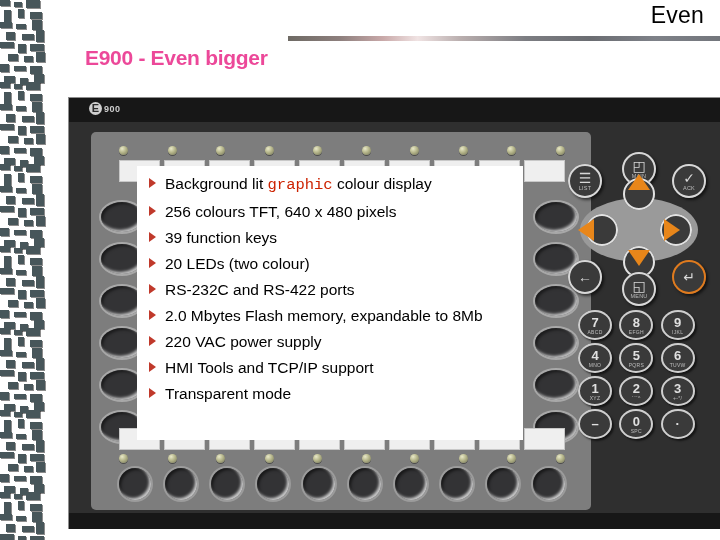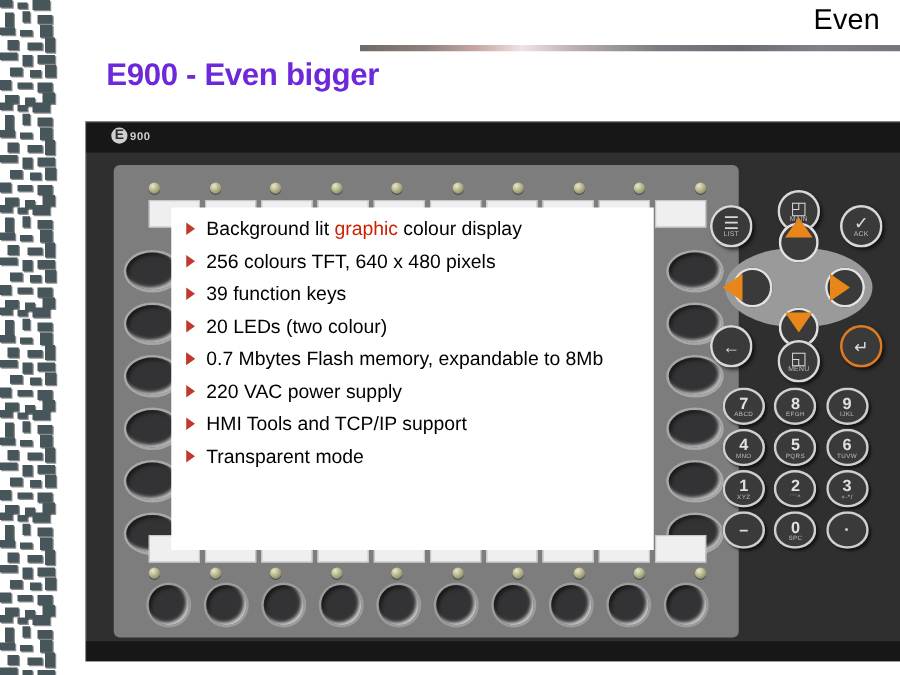--- a/index.html
+++ b/index.html
@@ -27,21 +27,21 @@
   }
   #header-rule{
     position:absolute;right:0;top:36px;width:432px;height:5px;
     background:linear-gradient(90deg,#6e6a64 0%,#8d7f7d 12%,#c9a9a9 22%,#f0e3e3 30%,
       #b9aeae 40%,#7c7d82 55%,#6b6d72 70%,#7e8188 85%,#73767c 100%);
   }
 
   
   #slide-title{
     position:absolute;left:85px;top:46px;
-    font-size:25px;font-weight:bold;color:#6d28d9;
+    font-size:21px;font-weight:bold;color:#ec4899;
     letter-spacing:-0.3px;white-space:nowrap;
   }
 
   
   #device{
     position:absolute;left:68px;top:97px;width:652px;height:432px;
     background:#2f2f2f;
     border-top:1px solid #8e8e8e;
     border-left:1px solid #8e8e8e;
     box-sizing:border-box;
@@ -121,21 +121,21 @@
     padding:0 0 0 22px;margin:0 0 7px 6px;
     line-height:19px;white-space:nowrap;
   }
   #bullet-list li .tri{
     position:absolute;left:6px;top:4px;
     width:0;height:0;
     border-left:7px solid #c0392b;
     border-top:5px solid transparent;
     border-bottom:5px solid transparent;
   }
-  .hl{color:#cc2200;}
+  .hl{color:#cc2200;font-family:Liberation Mono, monospace;}
 
   
   #keypad{
     position:absolute;left:560px;top:150px;width:150px;height:300px;
   }
   .kbtn{
     position:absolute;width:34px;height:34px;border-radius:50%;
     background:#3a3a3a;
     box-shadow:inset 0 0 0 2px #d8d8d8, 2px 2px 3px rgba(0,0,0,.6);
     color:#d8d8d8;font-size:8px;text-align:center;
@@ -547,19 +547,19 @@
       <span class="alpha"></span>
     </div>
   </div>
 
 <div id="content-panel">
   <ul id="bullet-list">
       <li><span class="tri"></span><span>Background lit </span><span class="hl">graphic</span><span> colour display</span></li>
       <li><span class="tri"></span><span>256 colours TFT, 640 x 480 pixels</span></li>
       <li><span class="tri"></span><span>39 function keys</span></li>
       <li><span class="tri"></span><span>20 LEDs (two colour)</span></li>
-      <li><span class="tri"></span></li>
-      <li><span class="tri"></span><span>0.7 Mbytes Flash memory, expandable to 8Mb</span></li>
+      <li><span class="tri"></span><span>RS-232C and RS-422 ports</span></li>
+      <li><span class="tri"></span><span>2.0 Mbytes Flash memory, expandable to 8Mb</span></li>
       <li><span class="tri"></span><span>220 VAC power supply</span></li>
       <li><span class="tri"></span><span>HMI Tools and TCP/IP support</span></li>
       <li><span class="tri"></span><span>Transparent mode</span></li>
     </ul>
 </div>
 
 </body></html>

